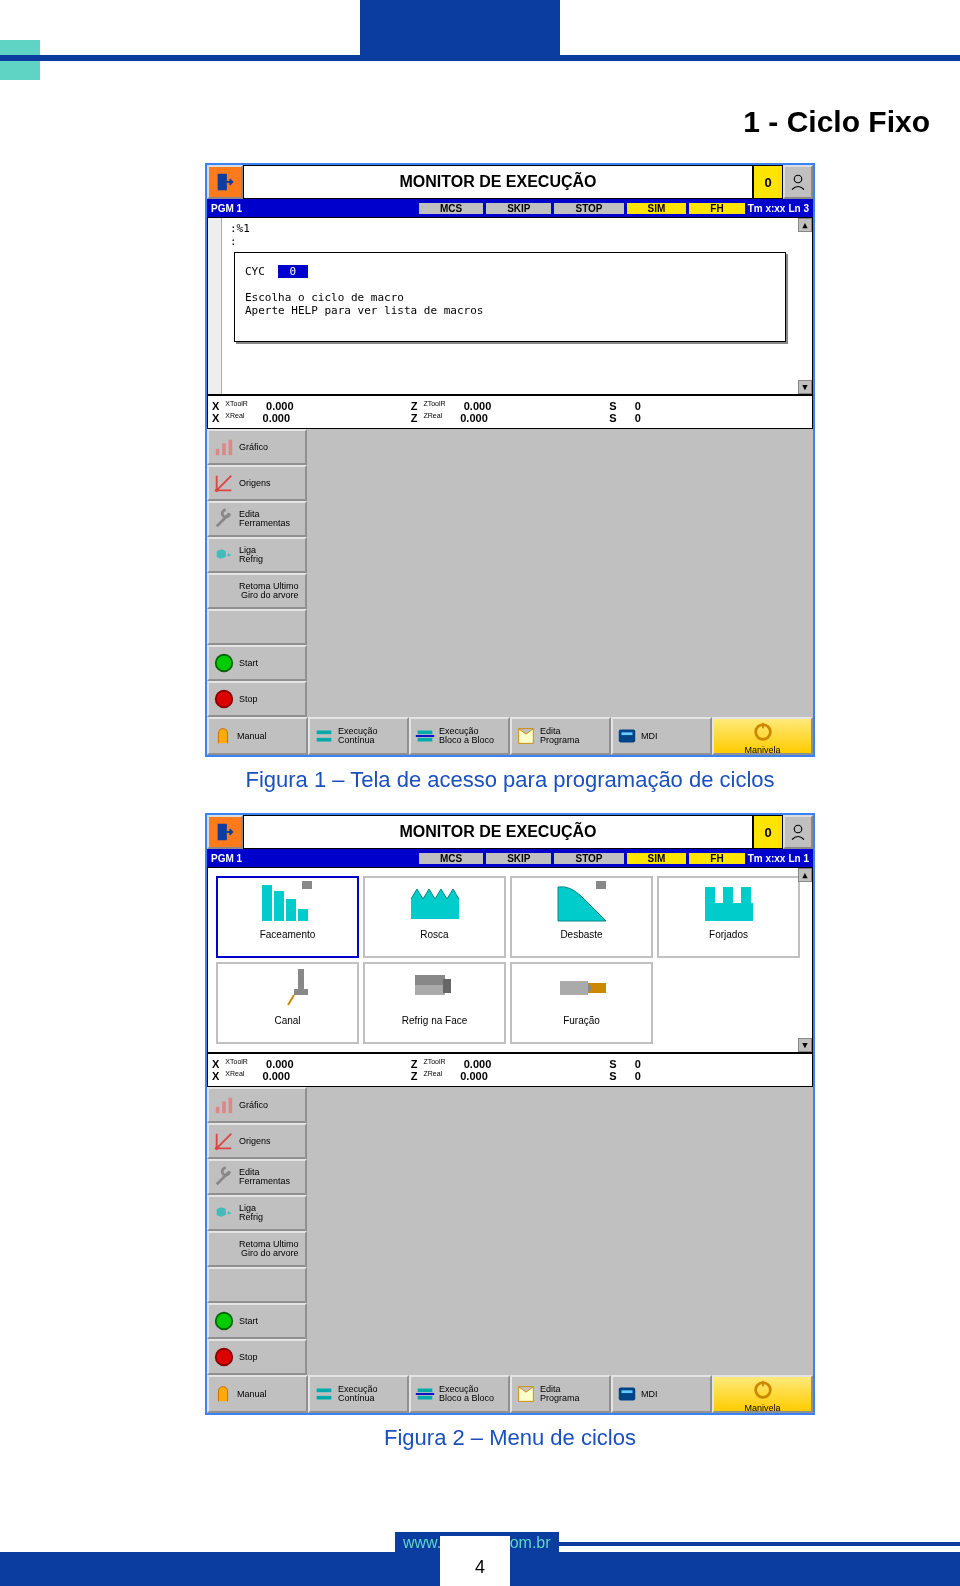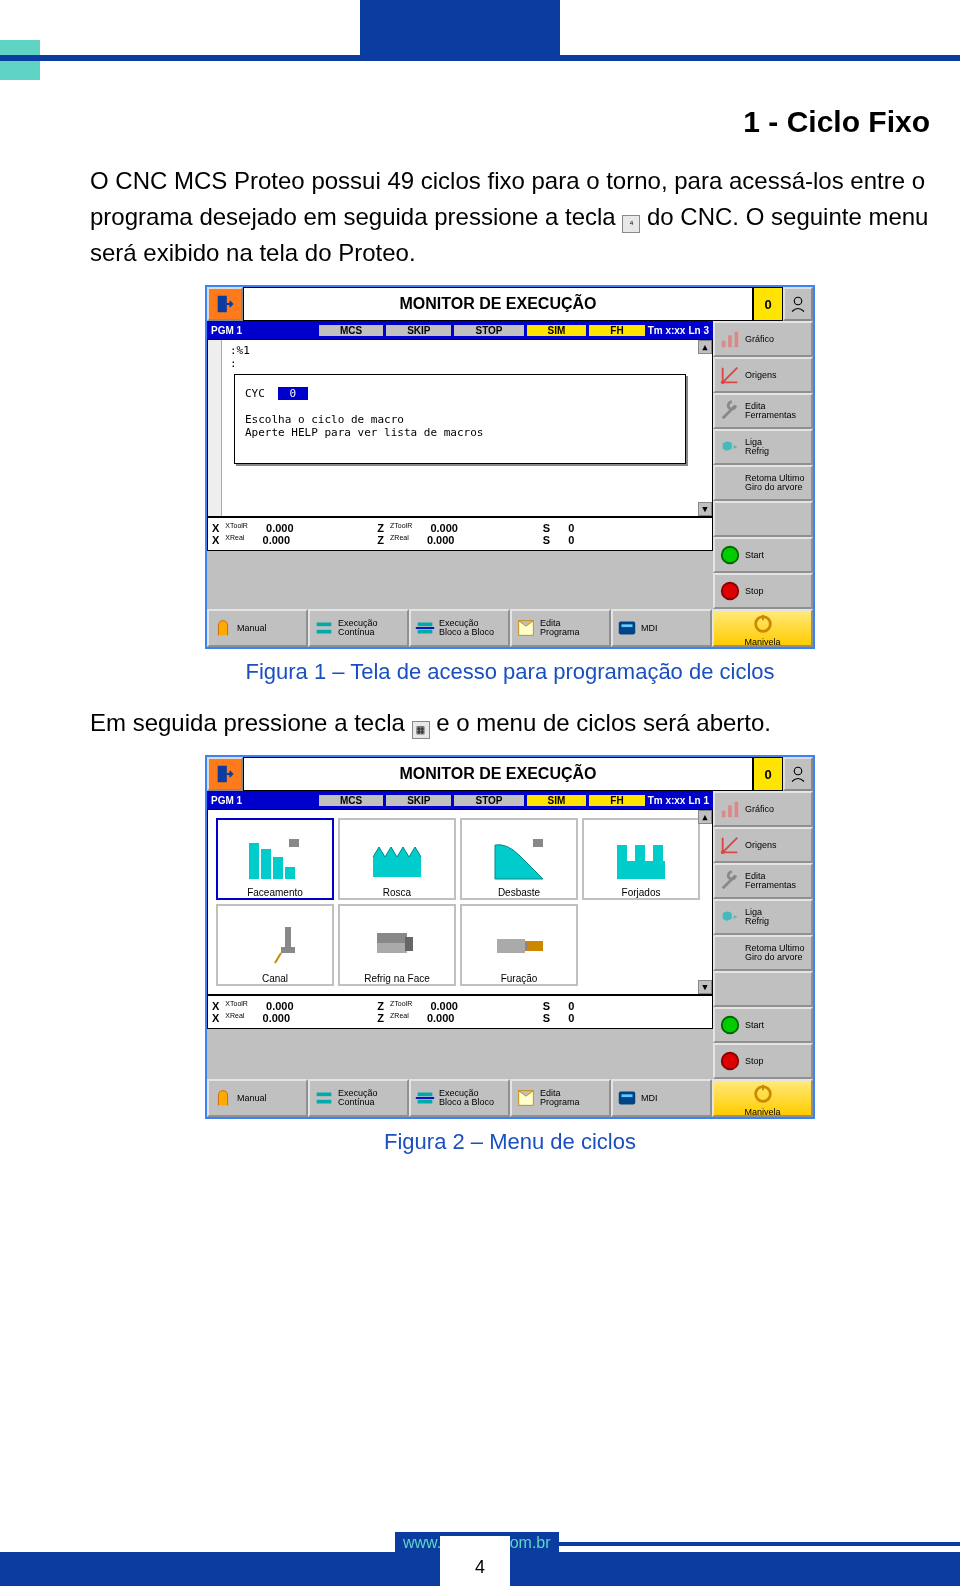--- a/index.html
+++ b/index.html
@@ -22,48 +22,48 @@
   
   .cnc { width: 610px; border: 2px solid #3b82f6; margin: 8px auto 6px auto; background: #c0c0c0; font-family: "MS Sans Serif", Tahoma, sans-serif; }
   .cnc .tbar { display:flex; align-items:stretch; height:34px; }
   .doorbtn { width:36px; background:#ff7a1a; border:2px outset #ddd; display:flex; align-items:center; justify-content:center; }
   .doorbtn svg { width:22px; height:22px; }
   .ttl { flex:1; background:#fff; border:1px solid #000; display:flex; align-items:center; justify-content:center; font-size:16px; font-weight:bold; }
   .yellowbox { width:30px; background:#ffe400; border:1px solid #000; display:flex; align-items:center; justify-content:center; font-size:13px; font-weight:bold; }
   .headicon { width:30px; background:#c0c0c0; border:2px outset #ddd; display:flex; align-items:center; justify-content:center; }
   .headicon svg { width:18px; height:18px; }
 
-  .cnc-body { display:flex; }
+  .cnc-body { display:flex;flex-direction:column; }
   .cnc-left { flex:1; display:flex; flex-direction:column; }
   .cnc-right { width:100px; display:flex; flex-direction:column; }
 
   .rightbtn { flex:1; min-height:36px; background:#c0c0c0; border:2px outset #e4e4e4; display:flex; align-items:center; gap:4px; padding:2px 4px; }
   .rightbtn .ic { width:22px; height:22px; display:flex; align-items:center; justify-content:center; }
   .rightbtn .lbl { font-size:9px; line-height:1; }
-  .rightbtn.dbl { flex:1.3; }
+  .rightbtn.dbl { flex:1.3;text-align:right; }
 
   .statusbar { height:18px; background:#0000cc; color:#fff; font-size:10px; font-weight:bold; display:flex; align-items:center; padding:0 4px; gap:3px; }
   .statusbar .pill { background:#c0c0c0; color:#000; padding:0 21px; }
   .statusbar .pill.y { background:#ffe400; }
   .statusbar .spacer { flex:1; }
   .statusbar .ln { margin-left:auto; }
 
   .editor { background:#fff; border:1px solid #000; min-height:178px; position:relative; padding:4px 6px; font-family: monospace; font-size:11px; }
   .editor .scroll-up { position:absolute; top:0; right:0; width:14px; height:14px; background:#c0c0c0; border:1px solid #888; text-align:center; font-size:9px; line-height:12px; }
   .editor .scroll-dn { position:absolute; bottom:0; right:0; width:14px; height:14px; background:#c0c0c0; border:1px solid #888; text-align:center; font-size:9px; line-height:12px; }
   .editor .gutter { position:absolute; top:0; left:0; bottom:0; width:14px; background:#eee; border-right:1px solid #aaa; }
   .editor .txt { margin-left:16px; }
 
   .dlg { position:absolute; left:26px; top:34px; right:26px; background:#fff; border:1px solid #000; box-shadow: 2px 2px 0 #888; padding:12px 10px 24px 10px; font-family:monospace; font-size:11px; }
   .dlg .label { display:inline-block; }
   .dlg .input { display:inline-block; background:#0000cc; color:#fff; padding:0 12px; margin-left:6px; }
 
   .editor.grid { padding:6px; display:flex; flex-wrap:wrap; align-content:flex-start; gap:0; }
   .editor.grid .scroll-up, .editor.grid .scroll-dn { display:block; }
-  .cycbtn { width: calc((100% - 20px)/4); height:82px; margin:2px; border:2px solid #c0c0c0; background:#fff; display:flex; flex-direction:column; align-items:center; justify-content:flex-end; padding-bottom:0; }
+  .cycbtn { width: calc((100% - 20px)/4); height:82px; margin:2px; border:2px solid #c0c0c0; background:#fff; display:flex; flex-direction:column; align-items:center; justify-content:flex-end; padding-bottom:16px; }
   .cycbtn.selected { border-color:#0000cc; }
   .cycbtn .cimg { width:60px; height:46px; margin-top:4px; }
   .cycbtn .clbl { font-size:10px; font-family: Arial,sans-serif; margin-top:4px; }
 
   .coords { background:#fff; border:1px solid #000; height:34px; display:flex; font-size:11px; padding:2px 4px; font-family: Arial,sans-serif; }
   .coords .col { flex:1; display:flex; flex-direction:column; justify-content:center; }
   .coords .row { display:flex; gap:6px; }
   .coords .sub { font-size:7px; }
   .coords b { font-weight:bold; }
 
@@ -86,23 +86,20 @@
 <body>
 
 <div class="top-deco">
   <div class="top-teal"></div>
   <div class="top-cross-h"></div>
   <div class="top-block"></div>
 </div>
 
 <div class="content">
   <h1>1 - Ciclo Fixo</h1>
-  <p class="body">
-    <span>O CNC MCS Proteo possui 49 ciclos fixo para o torno, para acessá-los entre o programa desejado em seguida pressione a tecla </span><span class="keyicon">⁴</span><span> do CNC. O seguinte menu será exibido na tela do Proteo.</span>
-  </p>
 
   <div class="cnc">
     <div class="tbar">
       <div class="doorbtn">
         <svg viewBox="0 0 24 24">
             <rect x="4" y="3" width="10" height="18" fill="#0b3da0"></rect>
             <path d="M14 12 l6 0 m-3 -3 l3 3 l-3 3" stroke="#0b3da0" stroke-width="2" fill="none"></path>
           </svg>
       </div>
       <div class="ttl">MONITOR DE EXECUÇÃO</div>
@@ -276,23 +273,20 @@
               <rect x="11" y="2" width="2" height="6" fill="#c80"></rect>
             </svg>
           </span>
           <span class="lbl">Manivela</span>
         </div>
       </div>
   </div>
 
   <div class="caption">Figura 1 – Tela de acesso para programação de ciclos</div>
 
-  <p class="body">
-    <span>Em seguida pressione a tecla </span><span class="keyicon">▦</span><span> e o menu de ciclos será aberto.</span>
-  </p>
 
   <div class="cnc">
     <div class="tbar">
       <div class="doorbtn">
         <svg viewBox="0 0 24 24">
             <rect x="4" y="3" width="10" height="18" fill="#0b3da0"></rect>
             <path d="M14 12 l6 0 m-3 -3 l3 3 l-3 3" stroke="#0b3da0" stroke-width="2" fill="none"></path>
           </svg>
       </div>
       <div class="ttl">MONITOR DE EXECUÇÃO</div>

